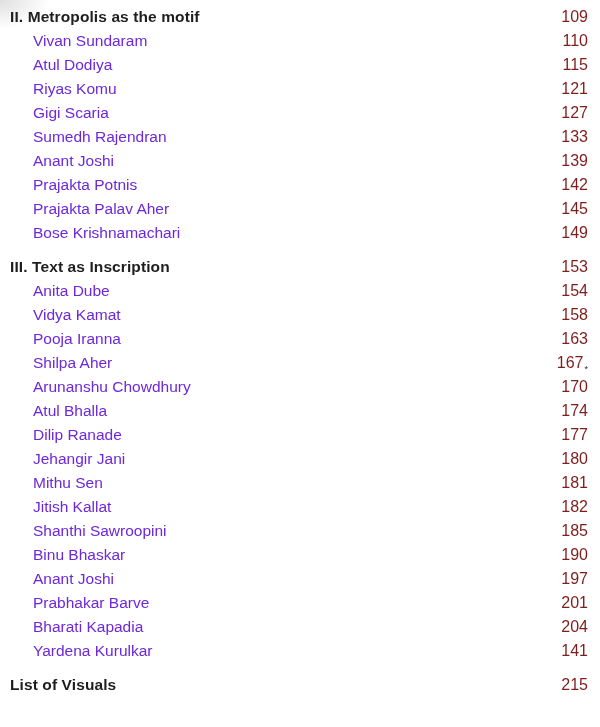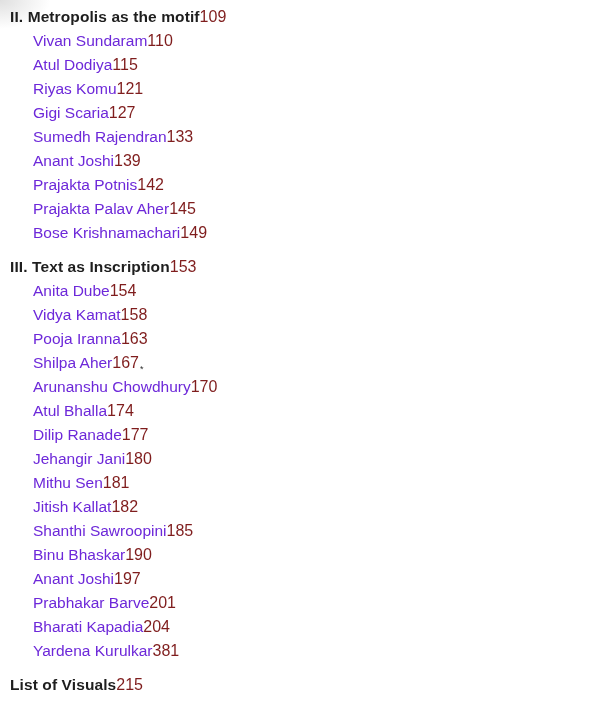--- a/index.html
+++ b/index.html
@@ -31,21 +31,21 @@
     background: radial-gradient(ellipse 70px 40px at 0% 0%, rgba(110,110,110,0.22), rgba(110,110,110,0.0) 72%);
     pointer-events: none;
   }
   .toc {
     position: relative;
   }
   .section { margin: 0; }
   .section + .section { margin-top: 10px; }
   .row {
     display: flex;
-    justify-content: flex-start;
+    justify-content: space-between;
     align-items: baseline;
     height: 24px;
     line-height: 24px;
     white-space: nowrap;
   }
   .header-row .title {
     font-weight: bold;
     font-size: 15.5px;
     color: #1e1e1e;
     letter-spacing: 0.1px;
@@ -284,21 +284,21 @@
     <span class="label">Bharati Kapadia</span>
     <span class="pagenum-wrap">
       <span class="pagenum">204</span>
 
     </span>
   </div>
 
   <div class="row item-row">
     <span class="label">Yardena Kurulkar</span>
     <span class="pagenum-wrap">
-      <span class="pagenum">381</span>
+      <span class="pagenum">141</span>
 
     </span>
   </div>
 
 </div>
   </div>
 
   <div class="section">
     <div class="row header-row">
       <span class="title">List of Visuals</span>

